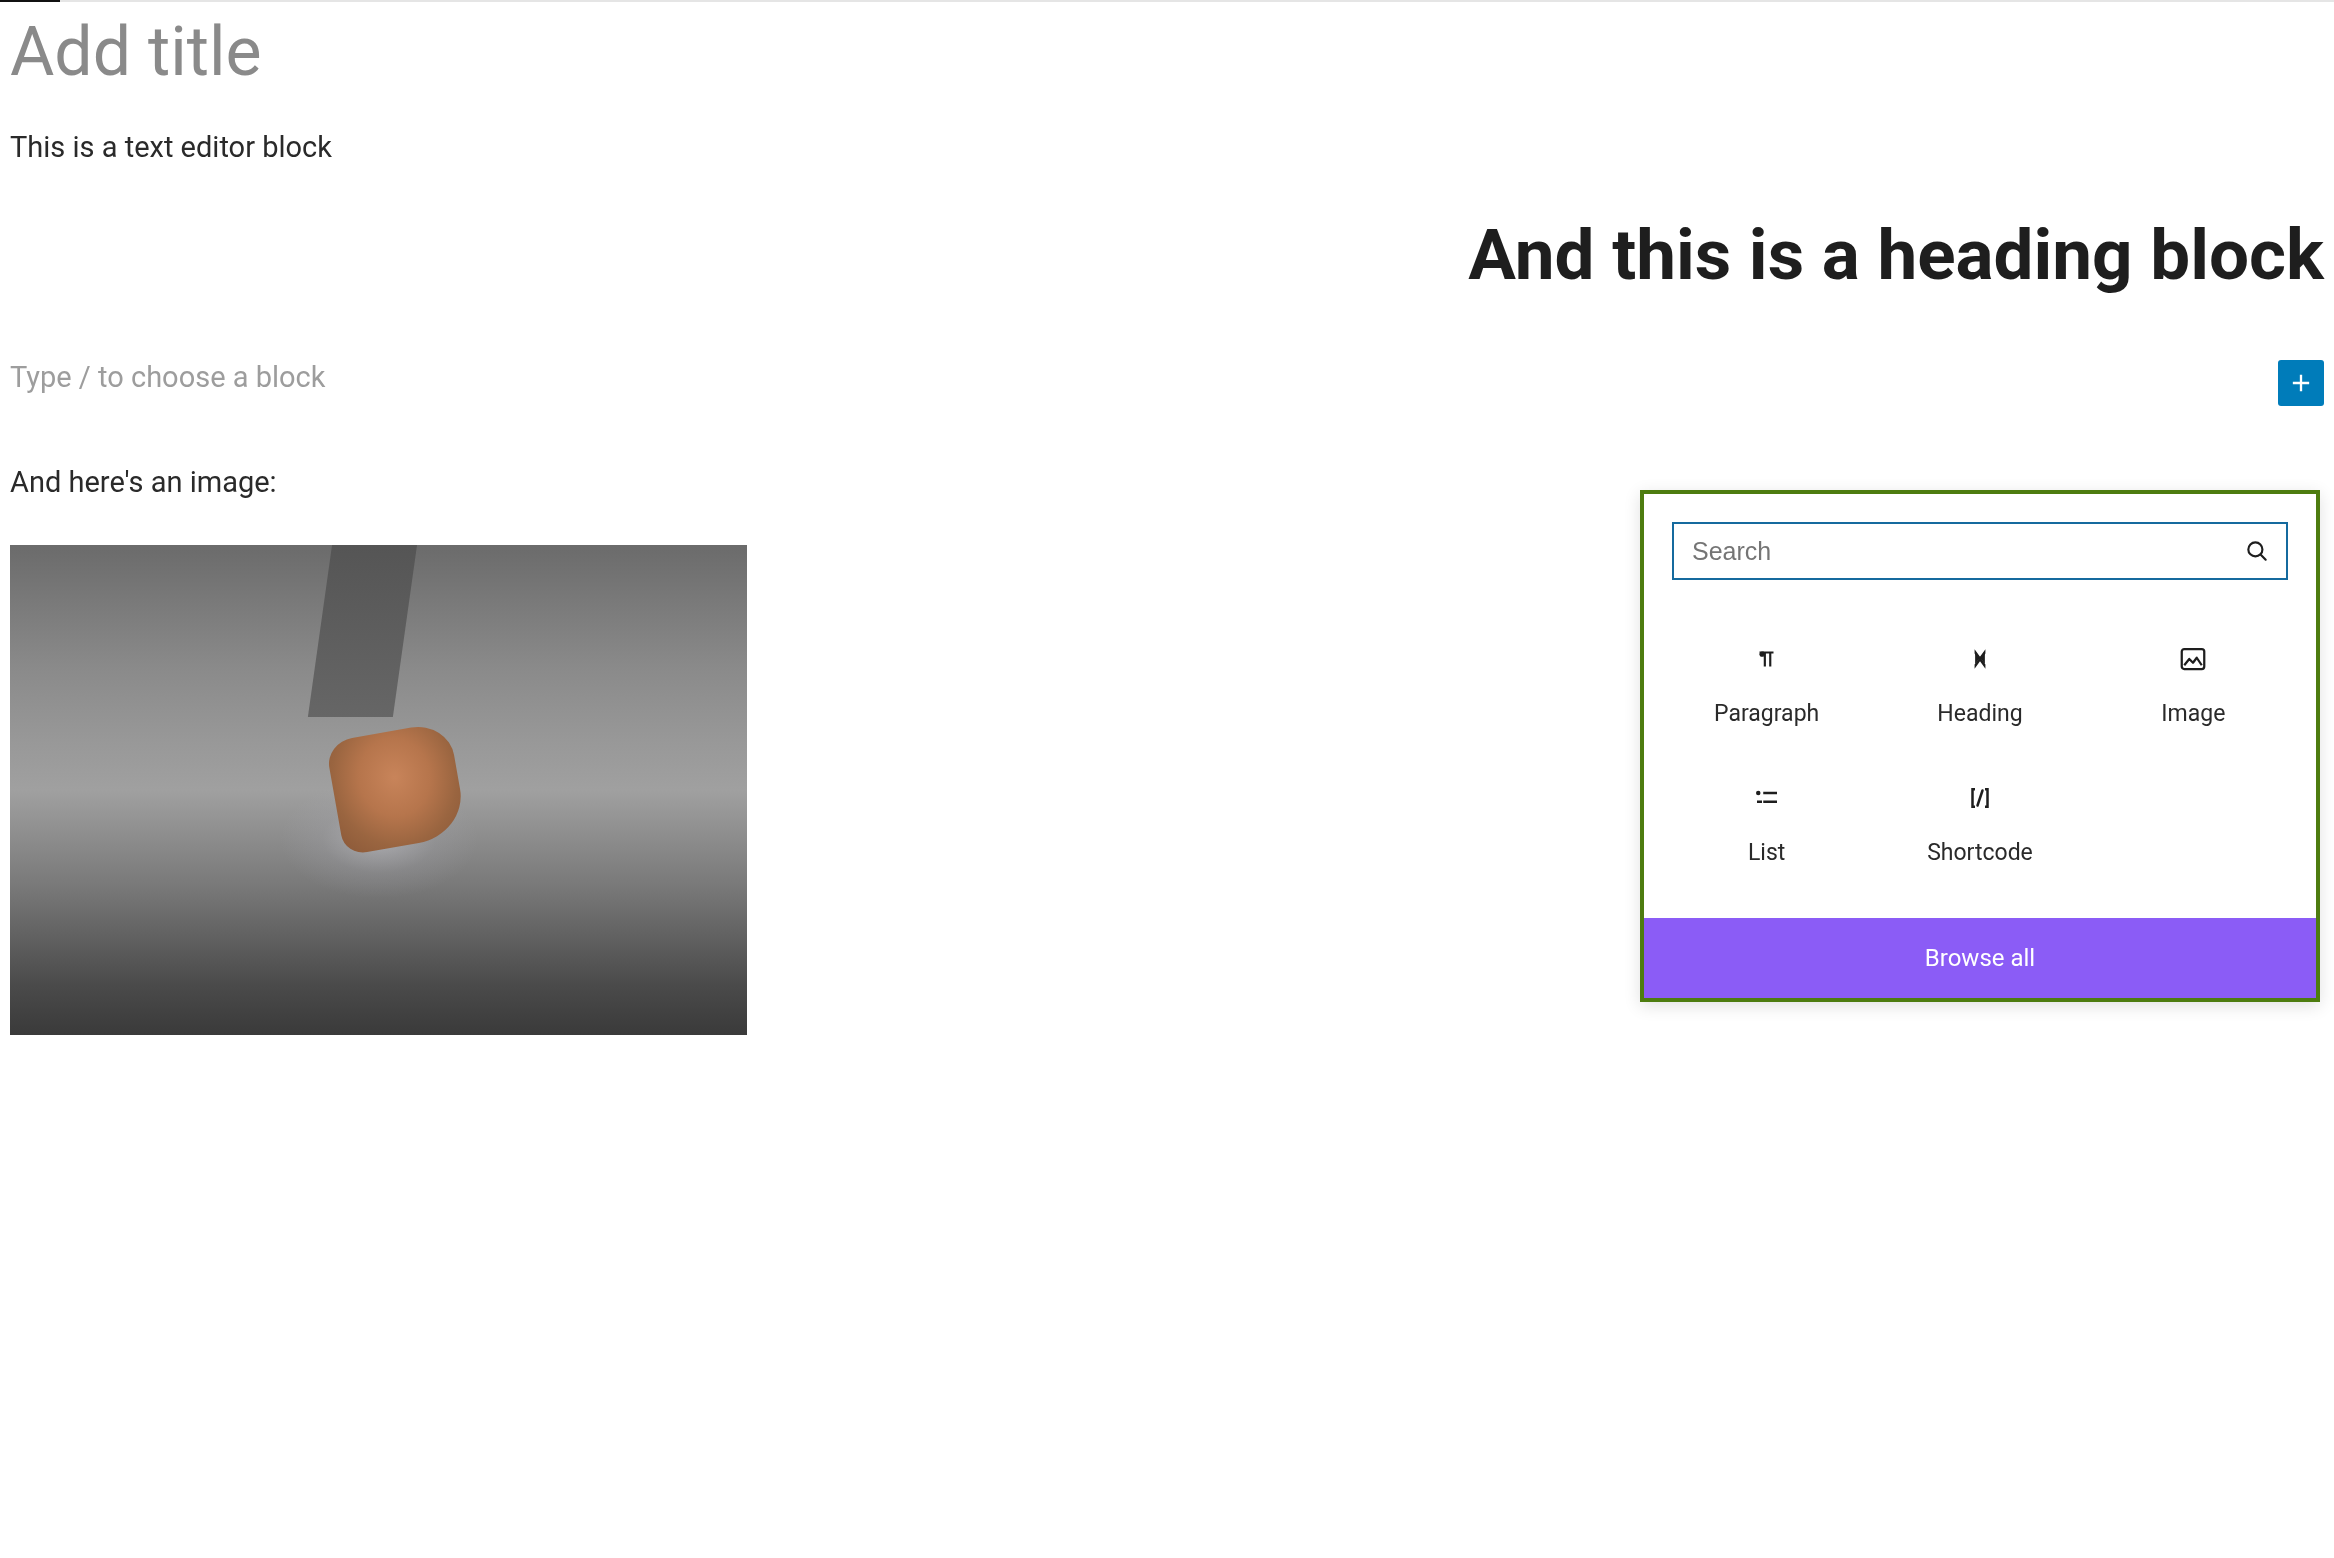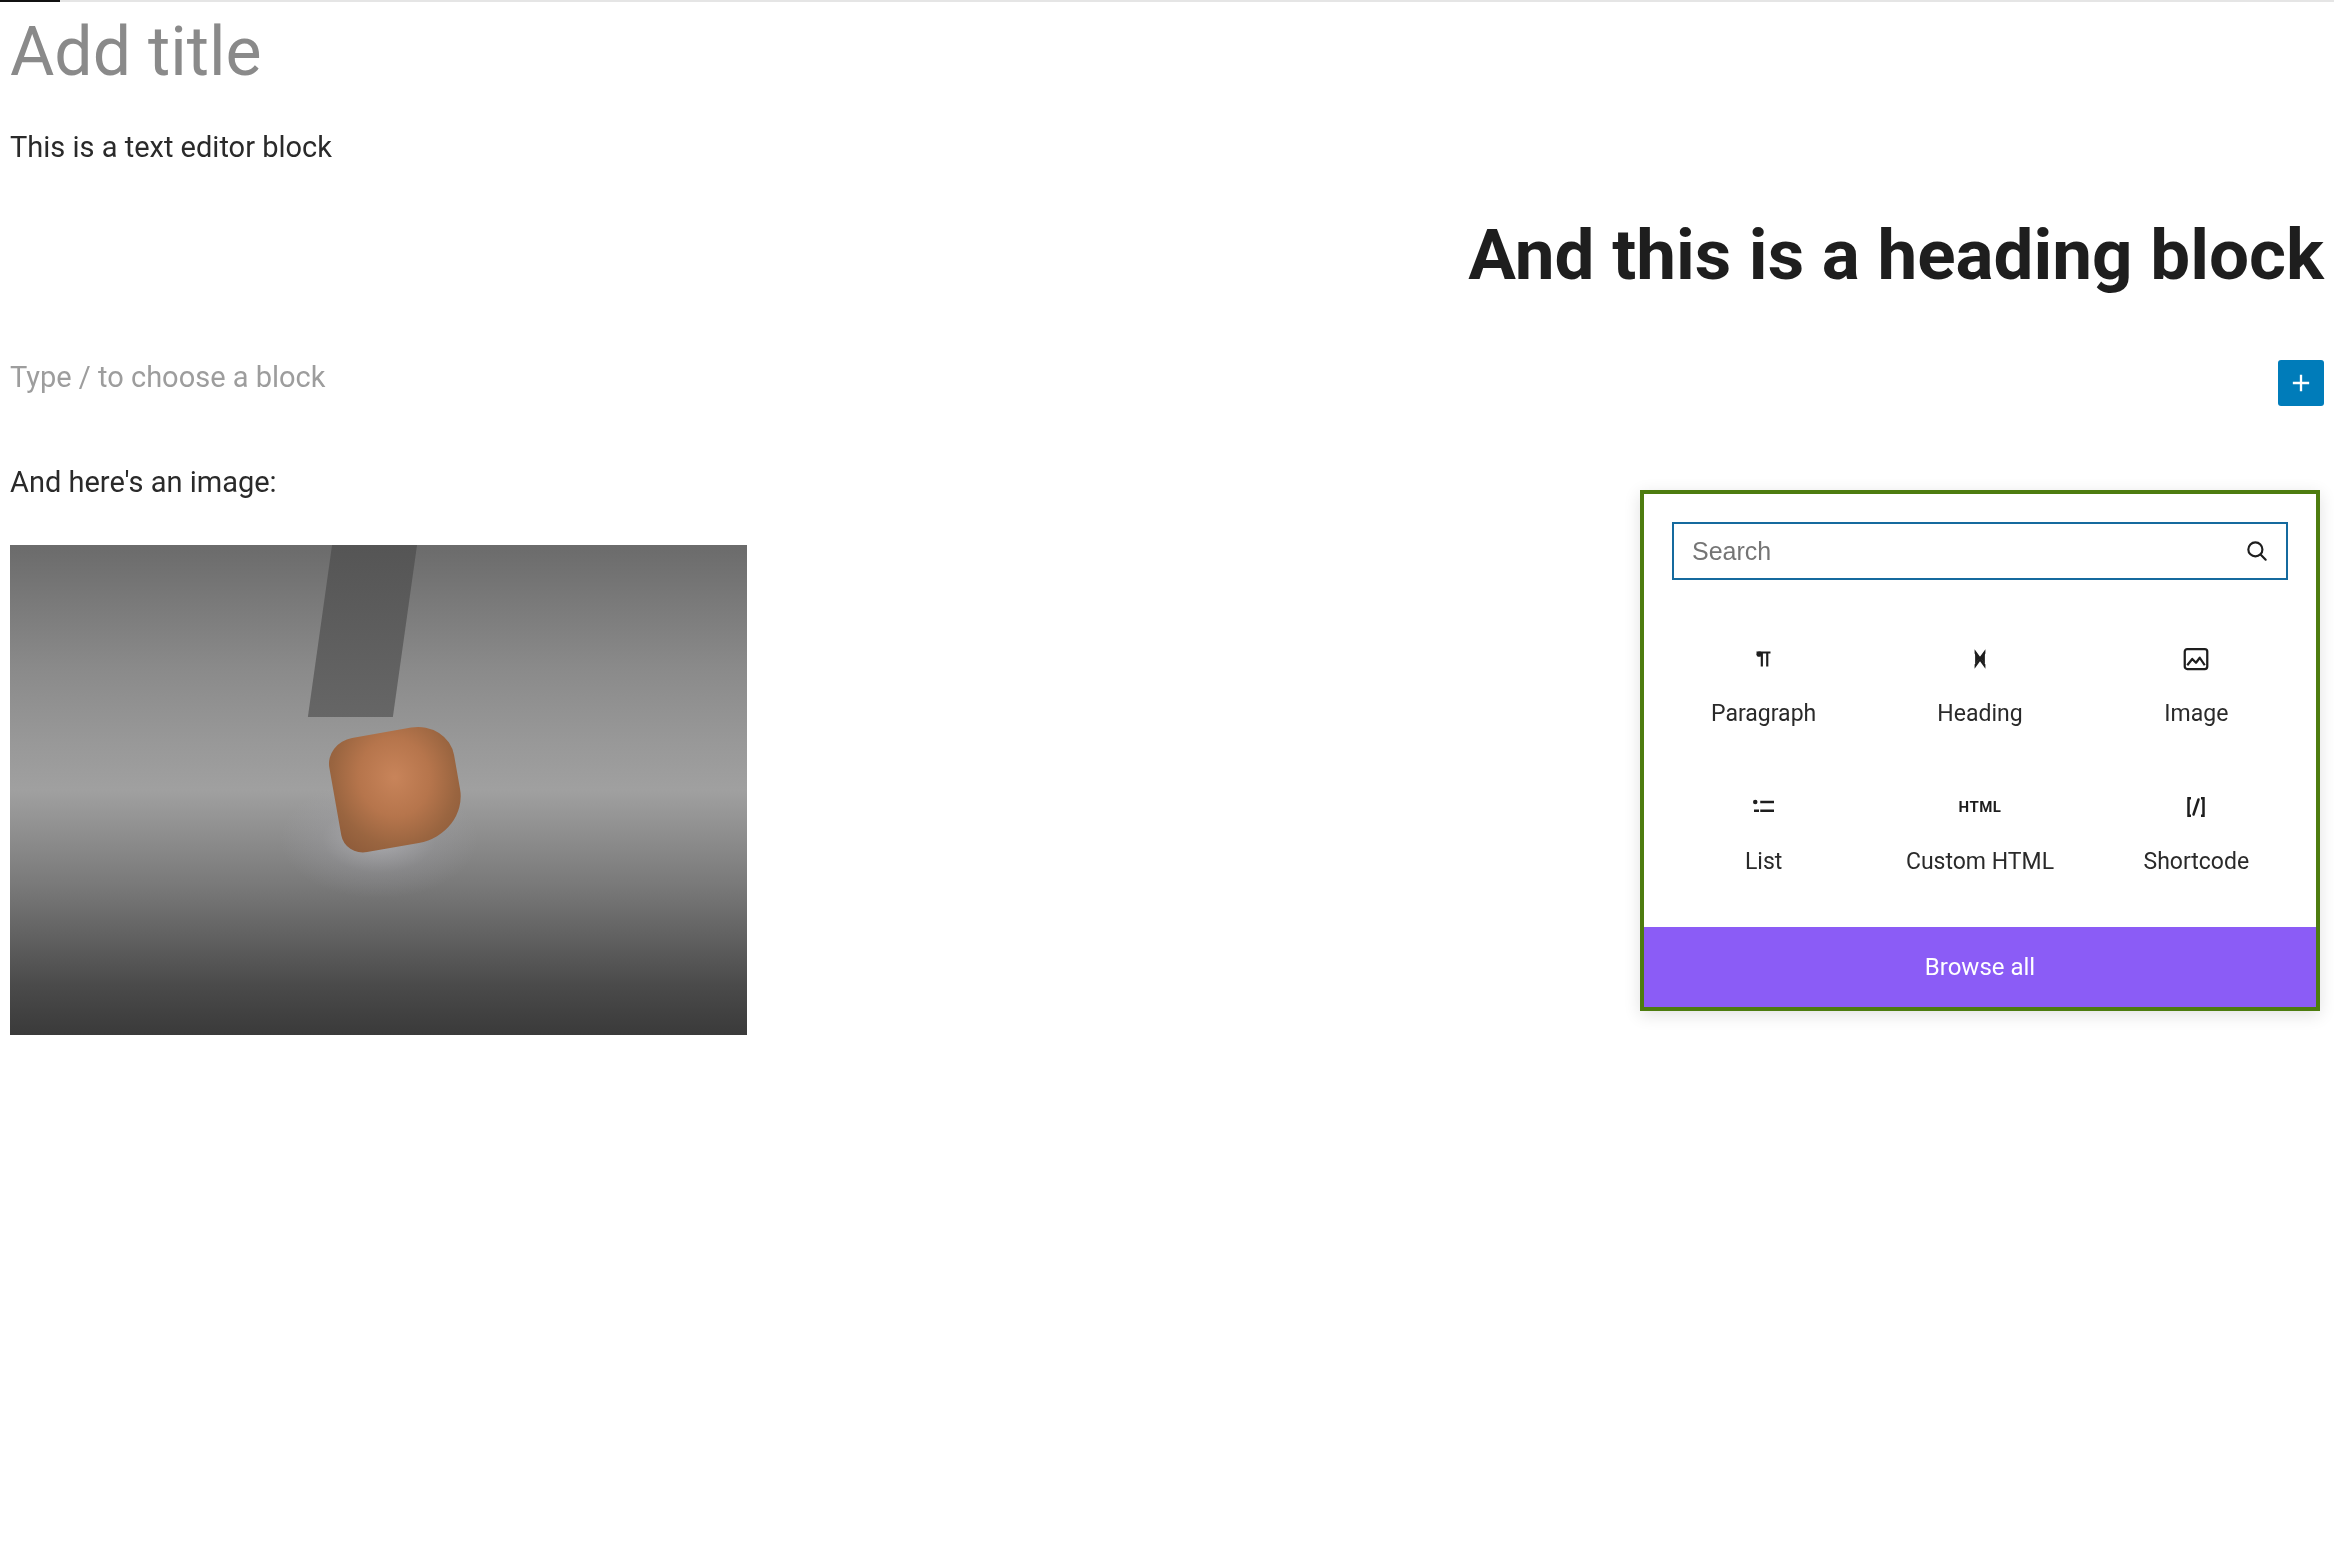--- a/index.html
+++ b/index.html
@@ -154,21 +154,21 @@
       right: 18px;
       top: 50%;
       transform: translateY(-50%);
       width: 26px;
       height: 26px;
     }
     .block-grid {
       display: grid;
       grid-template-columns: repeat(3, 1fr);
       padding: 10px 20px 30px 20px;
-      gap: 17px;
+      gap: 8px;
     }
     .block-item {
       display: flex;
       flex-direction: column;
       align-items: center;
       justify-content: center;
       padding: 22px 10px;
       cursor: pointer;
       border-radius: 4px;
     }
@@ -277,26 +277,20 @@
         <svg viewBox="0 0 24 24" width="30" height="30">
           <circle cx="5" cy="8" r="1.8" fill="#1e1e1e"></circle>
           <rect x="9" y="7" width="11" height="2" fill="#1e1e1e"></rect>
           <rect x="4" y="14" width="4" height="2" fill="#1e1e1e"></rect>
           <rect x="9" y="14" width="11" height="2" fill="#1e1e1e"></rect>
         </svg>
       </div>
       <div class="block-label">List</div>
     </div>
 
-    <div class="block-item">
-      <div class="block-icon">
-        <span class="html-icon-text">HTML</span>
-      </div>
-      <div class="block-label">Custom HTML</div>
-    </div>
 
     <div class="block-item">
       <div class="block-icon">
         <svg viewBox="0 0 24 24" width="30" height="30">
           <path d="M5 4H8v2H7v12h1v2H5V4zM19 4h-3v2h1v12h-1v2h3V4z" fill="#1e1e1e"></path>
           <path d="M14 6l-4 12" stroke="#1e1e1e" stroke-width="2" stroke-linecap="round"></path>
         </svg>
       </div>
       <div class="block-label">Shortcode</div>
     </div>

